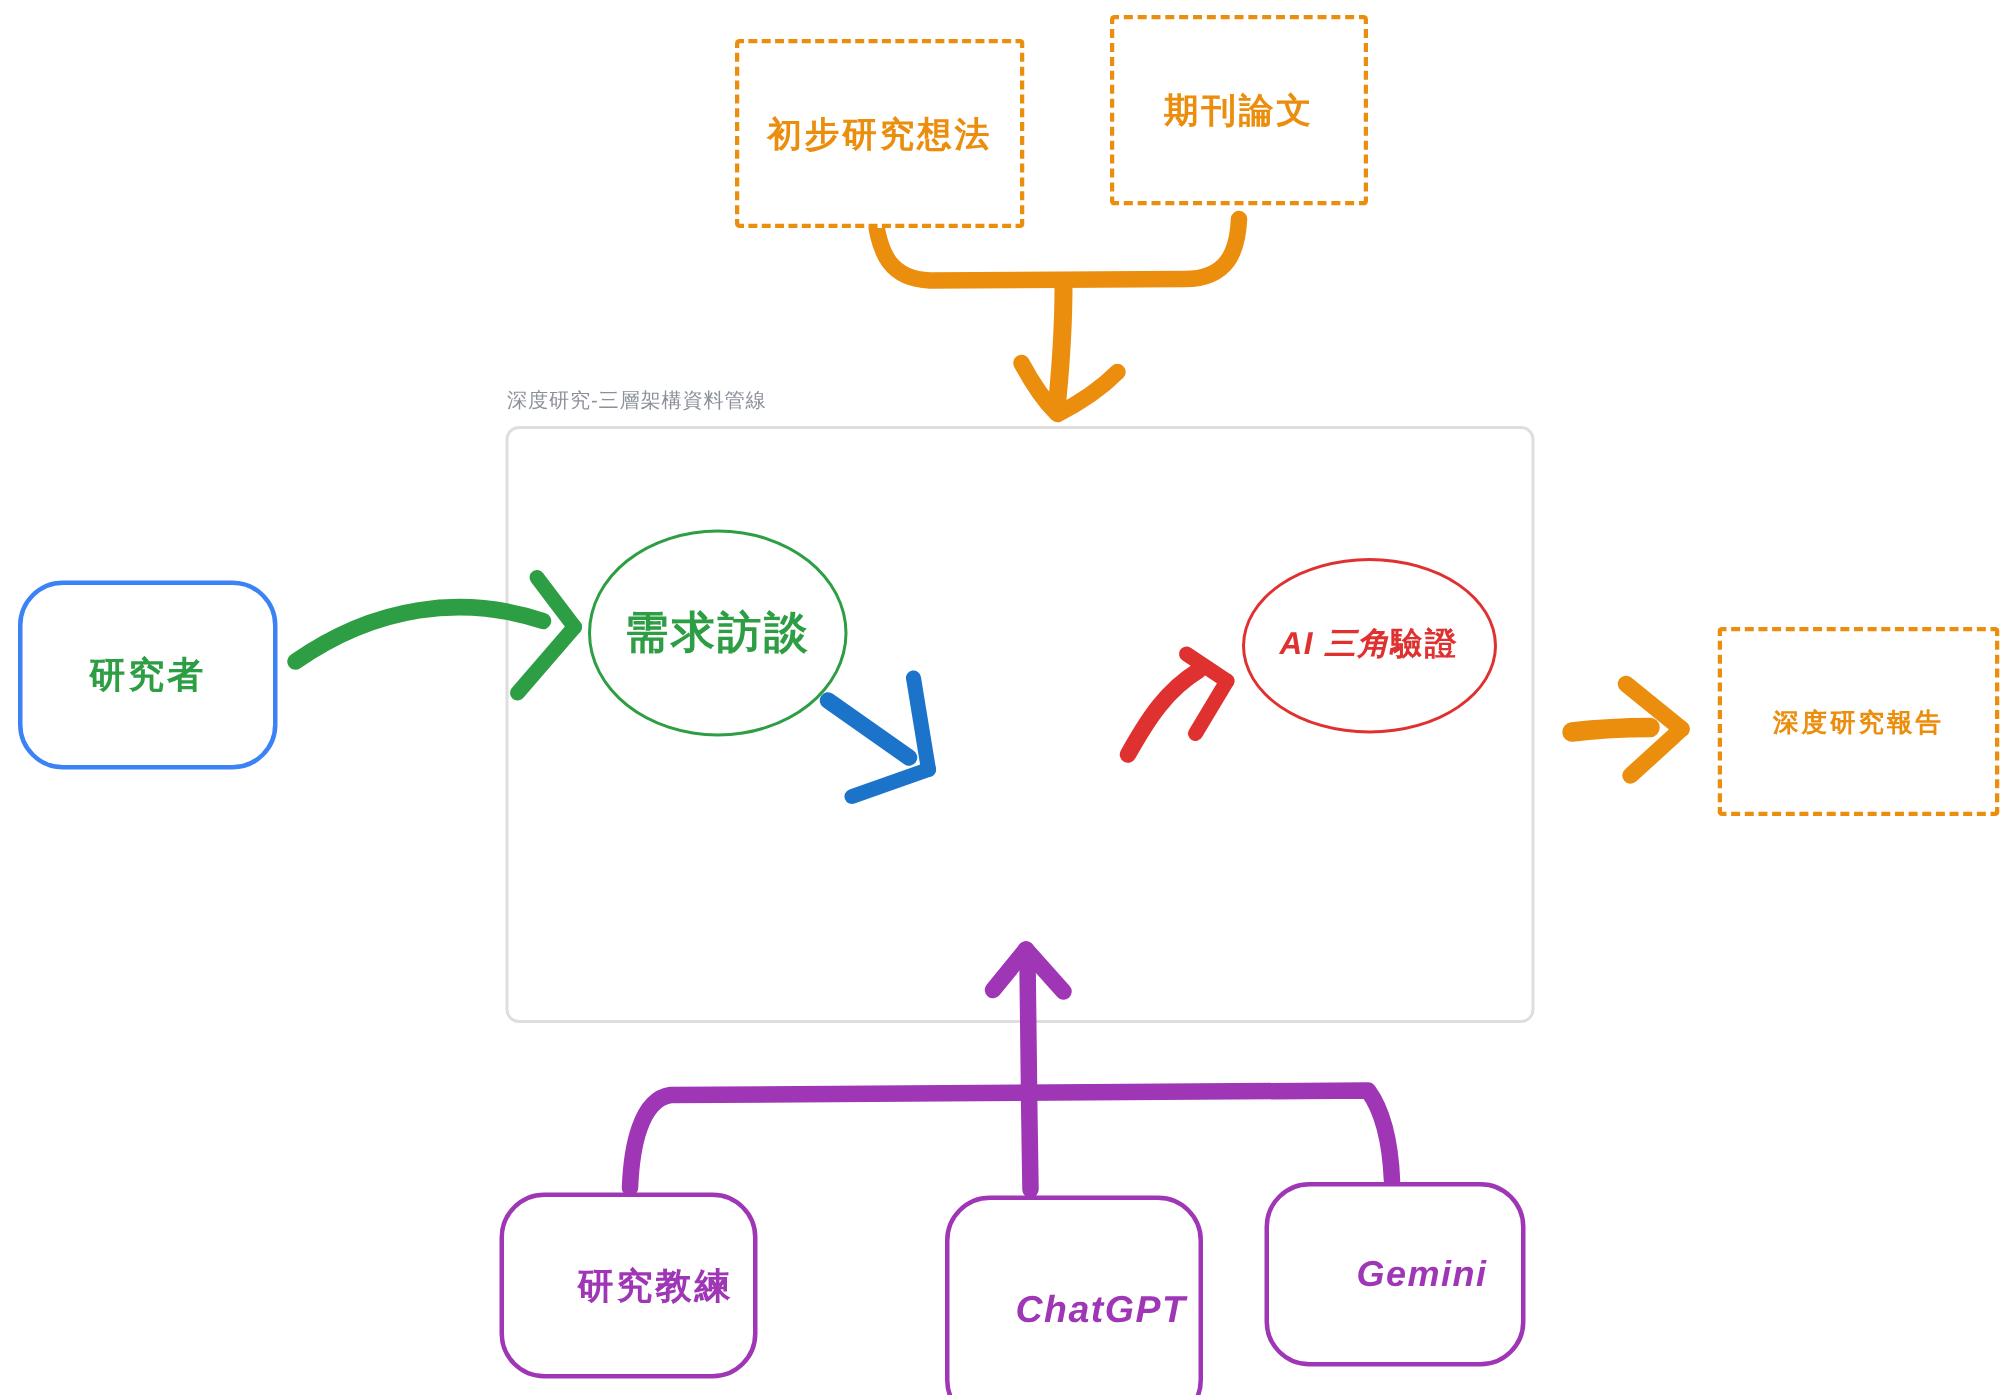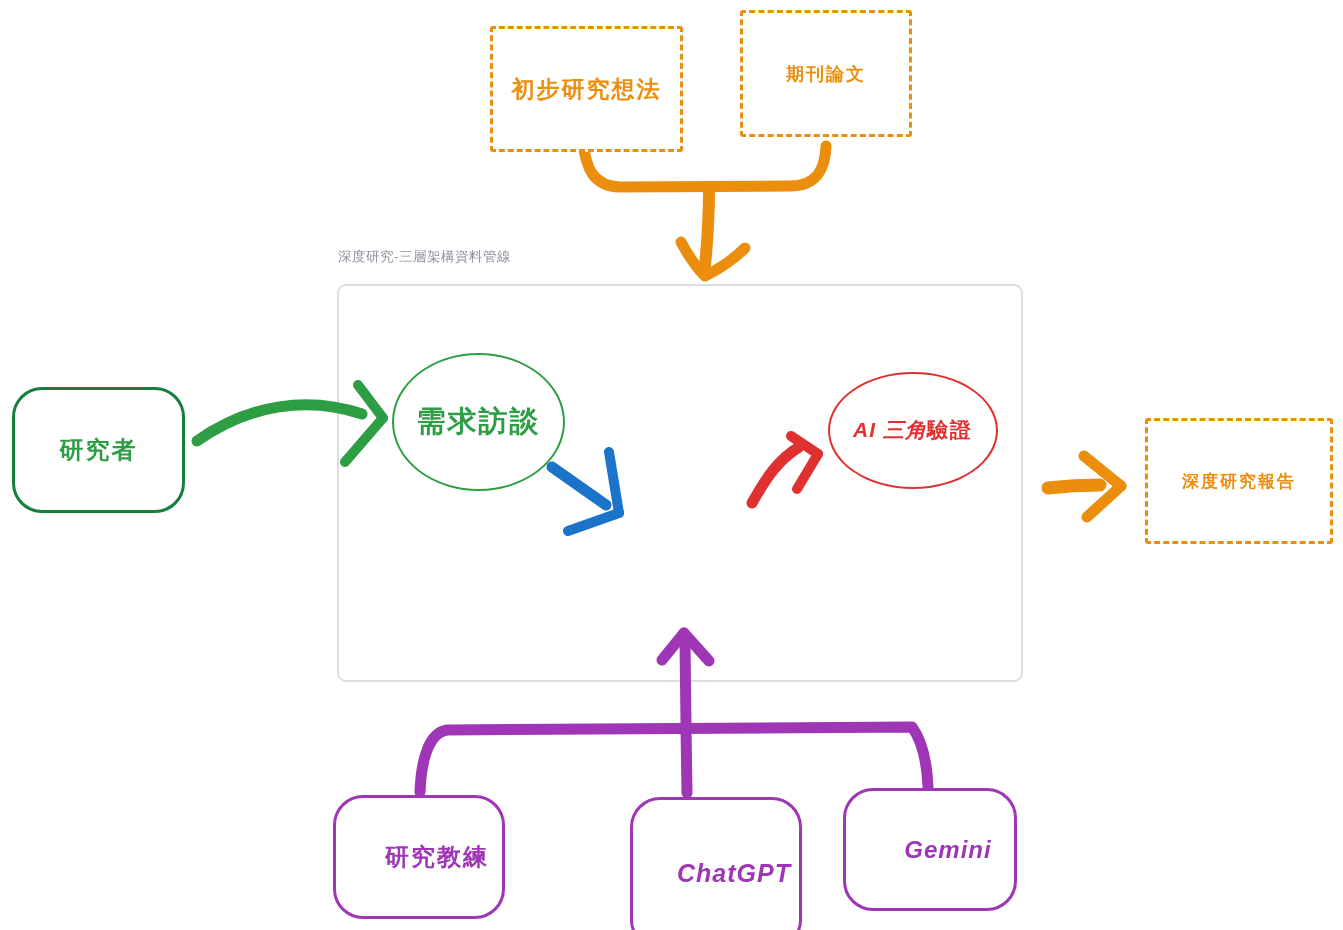--- a/index.html
+++ b/index.html
@@ -25,39 +25,39 @@
     box-sizing:border-box;
     font-weight:600;
     letter-spacing:2px;
   }
   .dashed-orange{
     border:3px dashed #ec8e0d;
     color:#ec8e0d;border-radius:3px;
     font-weight:700;
   }
   .round-green{
-    border:3px solid #15803d;color:#2e9e44;border-radius:30px;
+    border:3px solid #3b82f6;color:#2e9e44;border-radius:30px;
   }
   .round-purple{
     border:3px solid #9e36b5;color:#9e36b5;border-radius:30px;padding-left:36px;
   }
   .ellipse{border-radius:50%;background:transparent;}
   .el-green{border:2.5px solid #2e9e44;color:#2e9e44;}
   .el-blue{border:2.5px solid #1b74ca;color:#1b74ca;}
   .el-red{border:2.5px solid #e03131;color:#e03131;line-height:1.35;}
 
   #pipeline-frame{
     position:absolute;z-index:0;
     left:337px;top:284px;width:686px;height:398px;
     border:2px solid #dedede;border-radius:9px;
     box-sizing:border-box;background:#ffffff;
   }
   #pipeline-frame-label{
     position:absolute;z-index:0;
-    left:338px;top:248px;
+    left:338px;top:258px;
     font-size:13.5px;color:#8b909a;font-weight:400;
     letter-spacing:0.5px;
   }
   .latin-hand{font-style:italic;letter-spacing:1px;}
 </style>
 </head>
 <body>
 
 <div id="stage">
 
@@ -102,21 +102,21 @@
       <path class="stroke-purple" stroke-width="11" d="M686 728 L687 793"></path>
       <path class="stroke-purple" stroke-width="11" d="M686 724 L685 641"></path>
       <path class="stroke-purple" stroke-width="11" d="M662 660 L684 633"></path>
       <path class="stroke-purple" stroke-width="11" d="M709 661 L684 633"></path>
     </g>
   </svg>
 
   <div class="node dashed-orange" style="left:490px;top:26px;width:193px;height:126px;font-size:23px;">
     <span>初步研究想法</span>
   </div>
-  <div class="node dashed-orange" style="left:740px;top:10px;width:172px;height:127px;font-size:18px;align-items:center;">
+  <div class="node dashed-orange" style="left:740px;top:10px;width:172px;height:127px;font-size:23px;align-items:center;">
     <span>期刊論文</span>
   </div>
 
   <div class="node round-green" style="left:12px;top:387px;width:173px;height:126px;font-size:24px;">
     <span>研究者</span>
   </div>
 
   <div class="node ellipse el-green" style="left:392px;top:353px;width:173px;height:138px;font-size:29px;">
     <span>需求訪談</span>
   </div>

